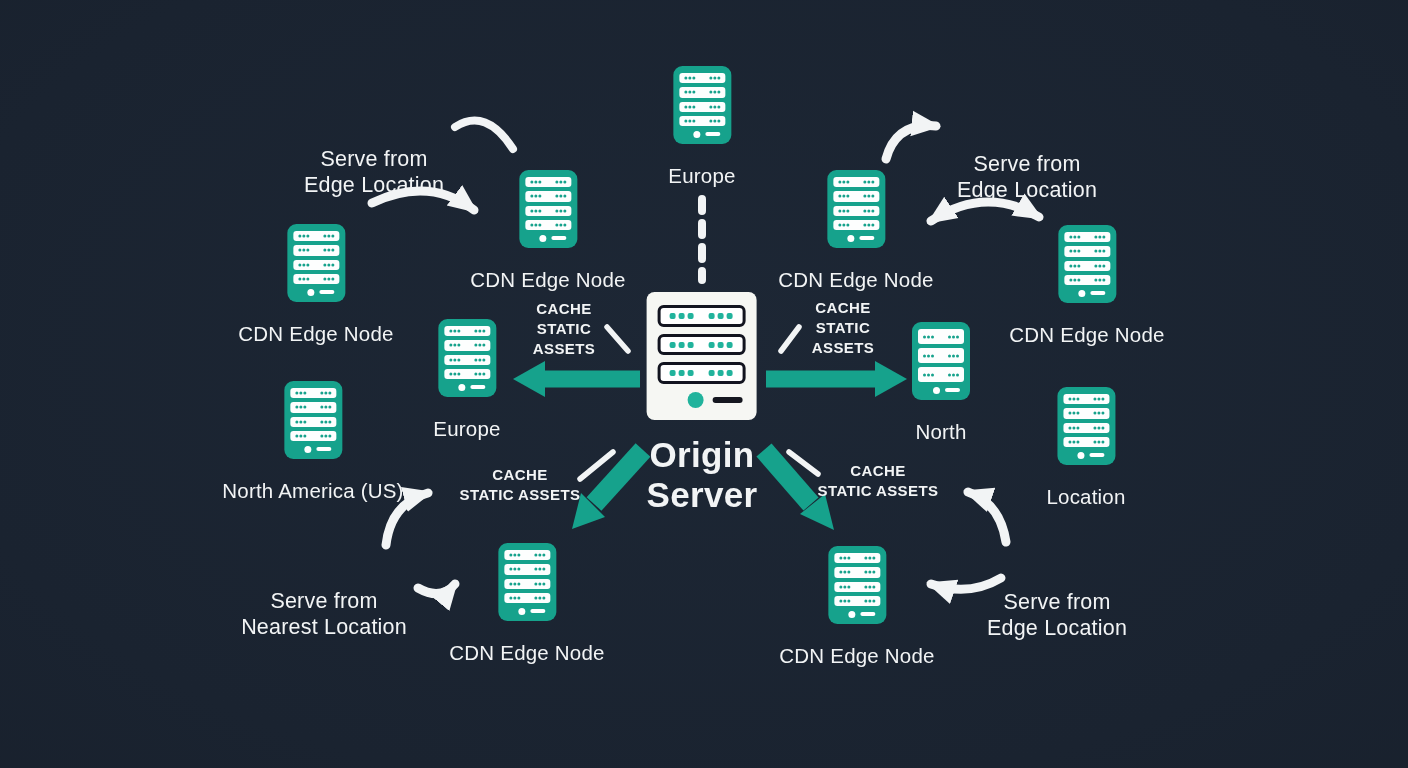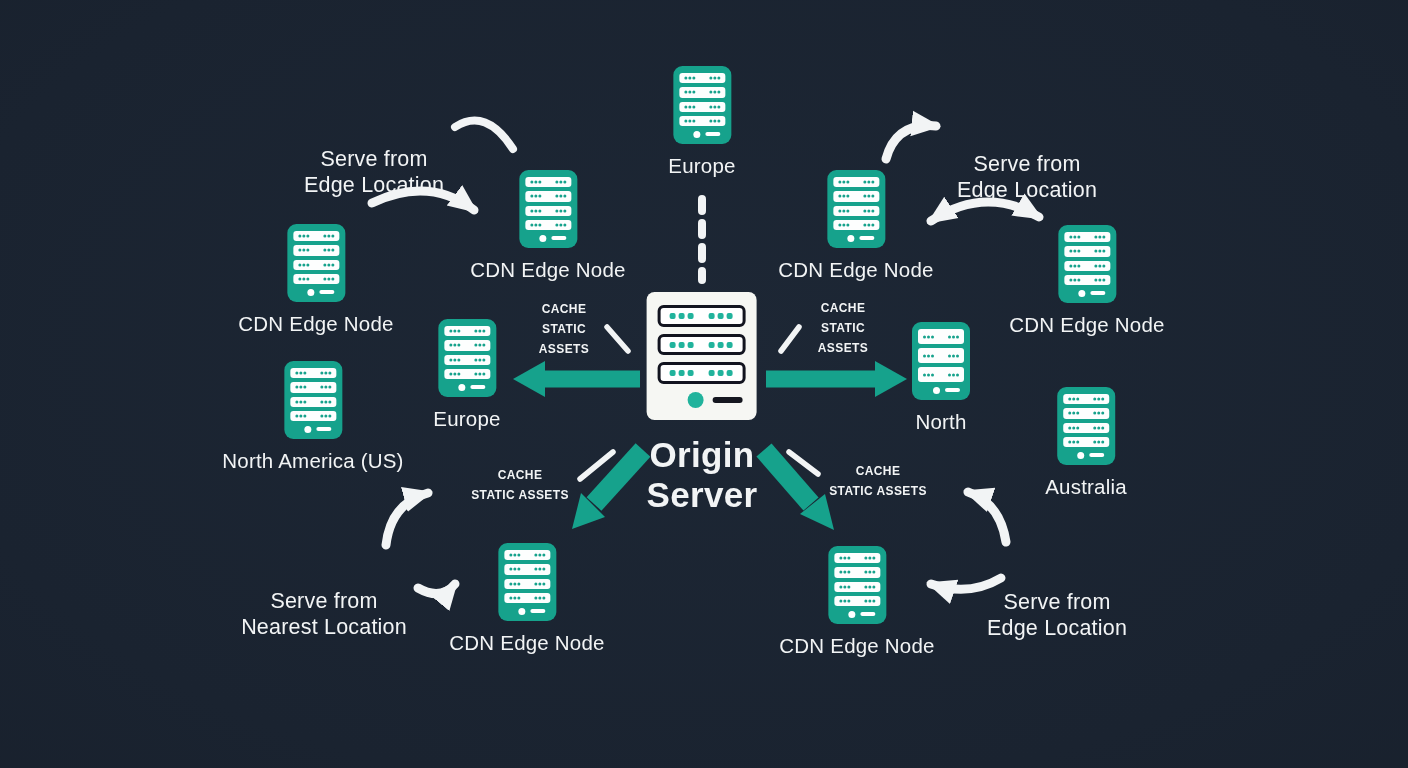--- a/index.html
+++ b/index.html
@@ -16,21 +16,21 @@
     width:1408px;height:768px;
     overflow:hidden;
     background:radial-gradient(ellipse 1200px 700px at 50% 45%, #1d2735 0%, var(--bg) 65%, #18202c 100%);
     font-family:"Liberation Sans","DejaVu Sans",sans-serif;
   }
   #connections{position:absolute;left:0;top:0;pointer-events:none;}
 
   
   .node{
     position:absolute;
-    display:flex;flex-direction:column;align-items:center;gap:10px;
+    display:flex;flex-direction:column;align-items:center;gap:20px;
     transform:translateX(-50%);
   }
   .node-label{
     color:var(--txt);
     font-size:20.5px;font-weight:500;letter-spacing:.2px;
     white-space:nowrap;text-align:center;
   }
 
   
   .srv{
@@ -85,21 +85,21 @@
     color:var(--txt);font-size:35px;line-height:40px;font-weight:700;
     text-align:center;white-space:pre-line;letter-spacing:.3px;
   }
 
   
   .ann{
     position:absolute;transform:translateX(-50%);
     color:var(--txt);text-align:center;white-space:pre-line;
   }
   .serve{font-size:21.5px;line-height:26px;font-weight:500;letter-spacing:.2px;margin-top:37px;}
-  .cache{font-size:12px;line-height:20px;font-weight:600;letter-spacing:.4px;}
+  .cache{font-size:15px;line-height:20px;font-weight:600;letter-spacing:.4px;}
 </style>
 </head>
 <body>
 
 <div id="canvas">
 
   <svg id="connections" width="1408" height="768" viewBox="0 0 1408 768">
     <defs>
       <marker id="ah" viewBox="0 0 10 10" refX="8" refY="5" markerWidth="3.4" markerHeight="3.4" orient="auto-start-reverse">
         <path d="M0,0.8 L9.6,5 L0,9.2 Z" fill="#f2f4f5"></path>
@@ -191,21 +191,21 @@
         <div class="bar"></div>
         <div class="bar"></div>
         <div class="foot">
           <span class="led"></span>
           <span class="dash"></span>
         </div>
       </div>
     <div class="node-label">CDN Edge Node</div>
   </div>
 
-  <div class="node" style="left:313px;top:361px;">
+  <div class="node" style="left:313px;top:381px;">
     <div class="srv">
         <div class="bar"></div>
         <div class="bar"></div>
         <div class="bar"></div>
         <div class="bar"></div>
         <div class="foot">
           <span class="led"></span>
           <span class="dash"></span>
         </div>
       </div>
@@ -271,21 +271,21 @@
     <div class="srv">
         <div class="bar"></div>
         <div class="bar"></div>
         <div class="bar"></div>
         <div class="bar"></div>
         <div class="foot">
           <span class="led"></span>
           <span class="dash"></span>
         </div>
       </div>
-    <div class="node-label">Australia</div>
+    <div class="node-label">Location</div>
   </div>
 
   <div class="node" style="left:527px;top:543px;">
     <div class="srv">
         <div class="bar"></div>
         <div class="bar"></div>
         <div class="bar"></div>
         <div class="bar"></div>
         <div class="foot">
           <span class="led"></span>

